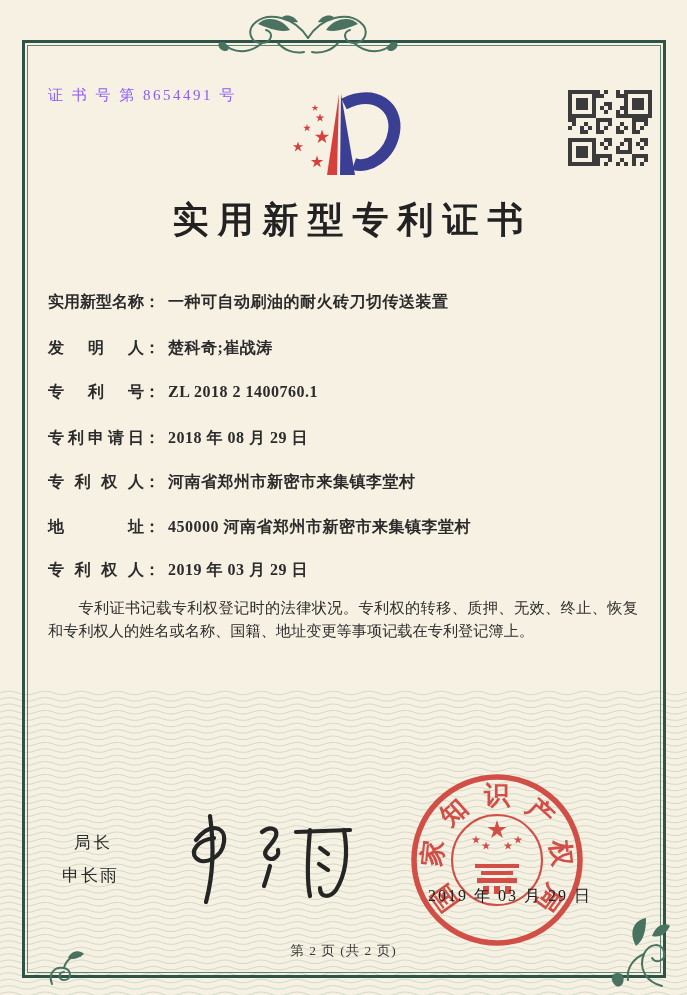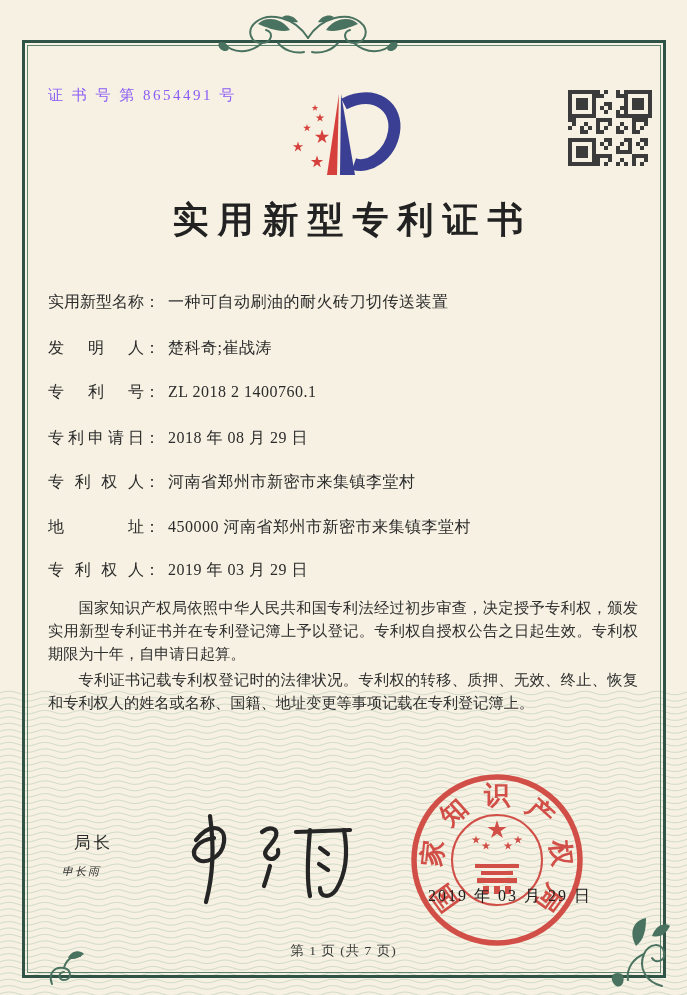--- a/index.html
+++ b/index.html
@@ -16,33 +16,33 @@
   
   #waves{left:0;top:690px;}
   #wave-paths path{stroke:rgba(96,152,116,.28);stroke-width:.9;fill:none;}
   
   #cert-no{left:48px;top:86px;font-size:15px;letter-spacing:2.5px;color:#8b5cf6;}
   #logo{left:278px;top:80px;}
   #qr{left:568px;top:90px;}
   #title{left:0;top:196px;width:100%;text-align:center;font-size:36px;font-weight:700;
          letter-spacing:9px;padding-left:9px;color:#222;}
   
-  .field-row{position:absolute;left:48px;width:592px;font-size:16px;white-space:nowrap;}
+  .field-row{position:absolute;left:48px;width:592px;font-size:16px;white-space:nowrap;font-weight:bold;}
   .flabel{display:inline-block;width:96px;text-align:justify;text-align-last:justify;
           vertical-align:bottom;}
   .fcolon{margin-right:8px;}
   .fvalue{letter-spacing:.5px;}
   .second-pair{position:absolute;left:257px;top:0;}
   
   #body-text{left:48px;top:596px;width:590px;}
   #body-text p{margin:0 0 3px 0;font-size:15.2px;line-height:23px;text-indent:2em;
                text-align:justify;color:#2e2e2e;}
   
   #director-title{left:62px;top:832px;font-size:16.5px;letter-spacing:3px;margin-left:12px;}
-  #director-name{left:62px;top:864px;font-size:11px;letter-spacing:2px;font-style:italic;}
+  #director-name{left:62px;top:864px;font-size:17px;letter-spacing:2px;}
   #signature{left:158px;top:806px;}
   #signature path{stroke:#252525;stroke-width:4.2;fill:none;stroke-linecap:round;}
   #seal{left:405px;top:768px;opacity:.92;}
   #seal .ring{fill:none;stroke:#cf423c;stroke-width:5.5;}
   #seal .emblem{fill:none;stroke:#cf423c;stroke-width:2;}
   #seal polygon{fill:#cf423c;}
   #seal .bld{fill:#cf423c;}
   #seal-chars text{fill:#cf423c;font-size:26px;font-weight:700;
                    font-family:"Liberation Serif",serif;}
   #seal-date{left:428px;top:886px;font-size:16px;letter-spacing:2px;color:#1e1e1e;z-index:5;}
@@ -274,21 +274,20 @@
   <span class="flabel">专利权人</span><span class="fcolon">：</span><span class="fvalue">河南省郑州市新密市来集镇李堂村</span>
 </div>
 <div class="field-row" style="top:517px">
   <span class="flabel">地址</span><span class="fcolon">：</span><span class="fvalue">450000  河南省郑州市新密市来集镇李堂村</span>
 </div>
 <div class="field-row" style="top:560px">
   <span class="flabel">专利权人</span><span class="fcolon">：</span><span class="fvalue">2019 年 03 月 29 日</span>
 </div>
 
 <div id="body-text" class="abs">
-  <p>国家知识产权局依照中华人民共和国专利法经过初步审查，决定授予专利权，颁发实用新型专利证书并在专利登记簿上予以登记。专利权自授权公告之日起生效。专利权期限为十年，自申请日起算。</p>
   <p>专利证书记载专利权登记时的法律状况。专利权的转移、质押、无效、终止、恢复和专利权人的姓名或名称、国籍、地址变更等事项记载在专利登记簿上。</p>
 </div>
 
 <div id="director-title" class="abs">局长</div>
 <div id="director-name" class="abs">申长雨</div>
 
 <svg id="signature" class="abs" width="210" height="100" viewBox="0 0 210 100" aria-label="申长雨">
   <path d="M38,34 C52,16 68,20 66,36 C64,52 46,60 38,52 C32,45 40,34 56,32"></path>
   <path d="M52,10 C56,38 56,66 48,96"></path>
   <path d="M104,26 C112,20 120,22 118,30 C114,40 104,44 108,50 C112,56 122,52 120,44"></path>
@@ -321,13 +320,13 @@
     <rect class="bld" x="70" y="96" width="44" height="4"></rect>
     <rect class="bld" x="76" y="103" width="32" height="4"></rect>
     <rect class="bld" x="72" y="110" width="40" height="5"></rect>
     <rect class="bld" x="78" y="118" width="6" height="8"></rect>
     <rect class="bld" x="89" y="118" width="6" height="8"></rect>
     <rect class="bld" x="100" y="118" width="6" height="8"></rect>
   </g>
 </svg>
 <div id="seal-date" class="abs">2019 年 03 月 29 日</div>
 
-<div id="page-footer" class="abs">第 1 页 (共 7 页)</div>
+<div id="page-footer" class="abs">第 2 页 (共 2 页)</div>
 
 </body></html>

